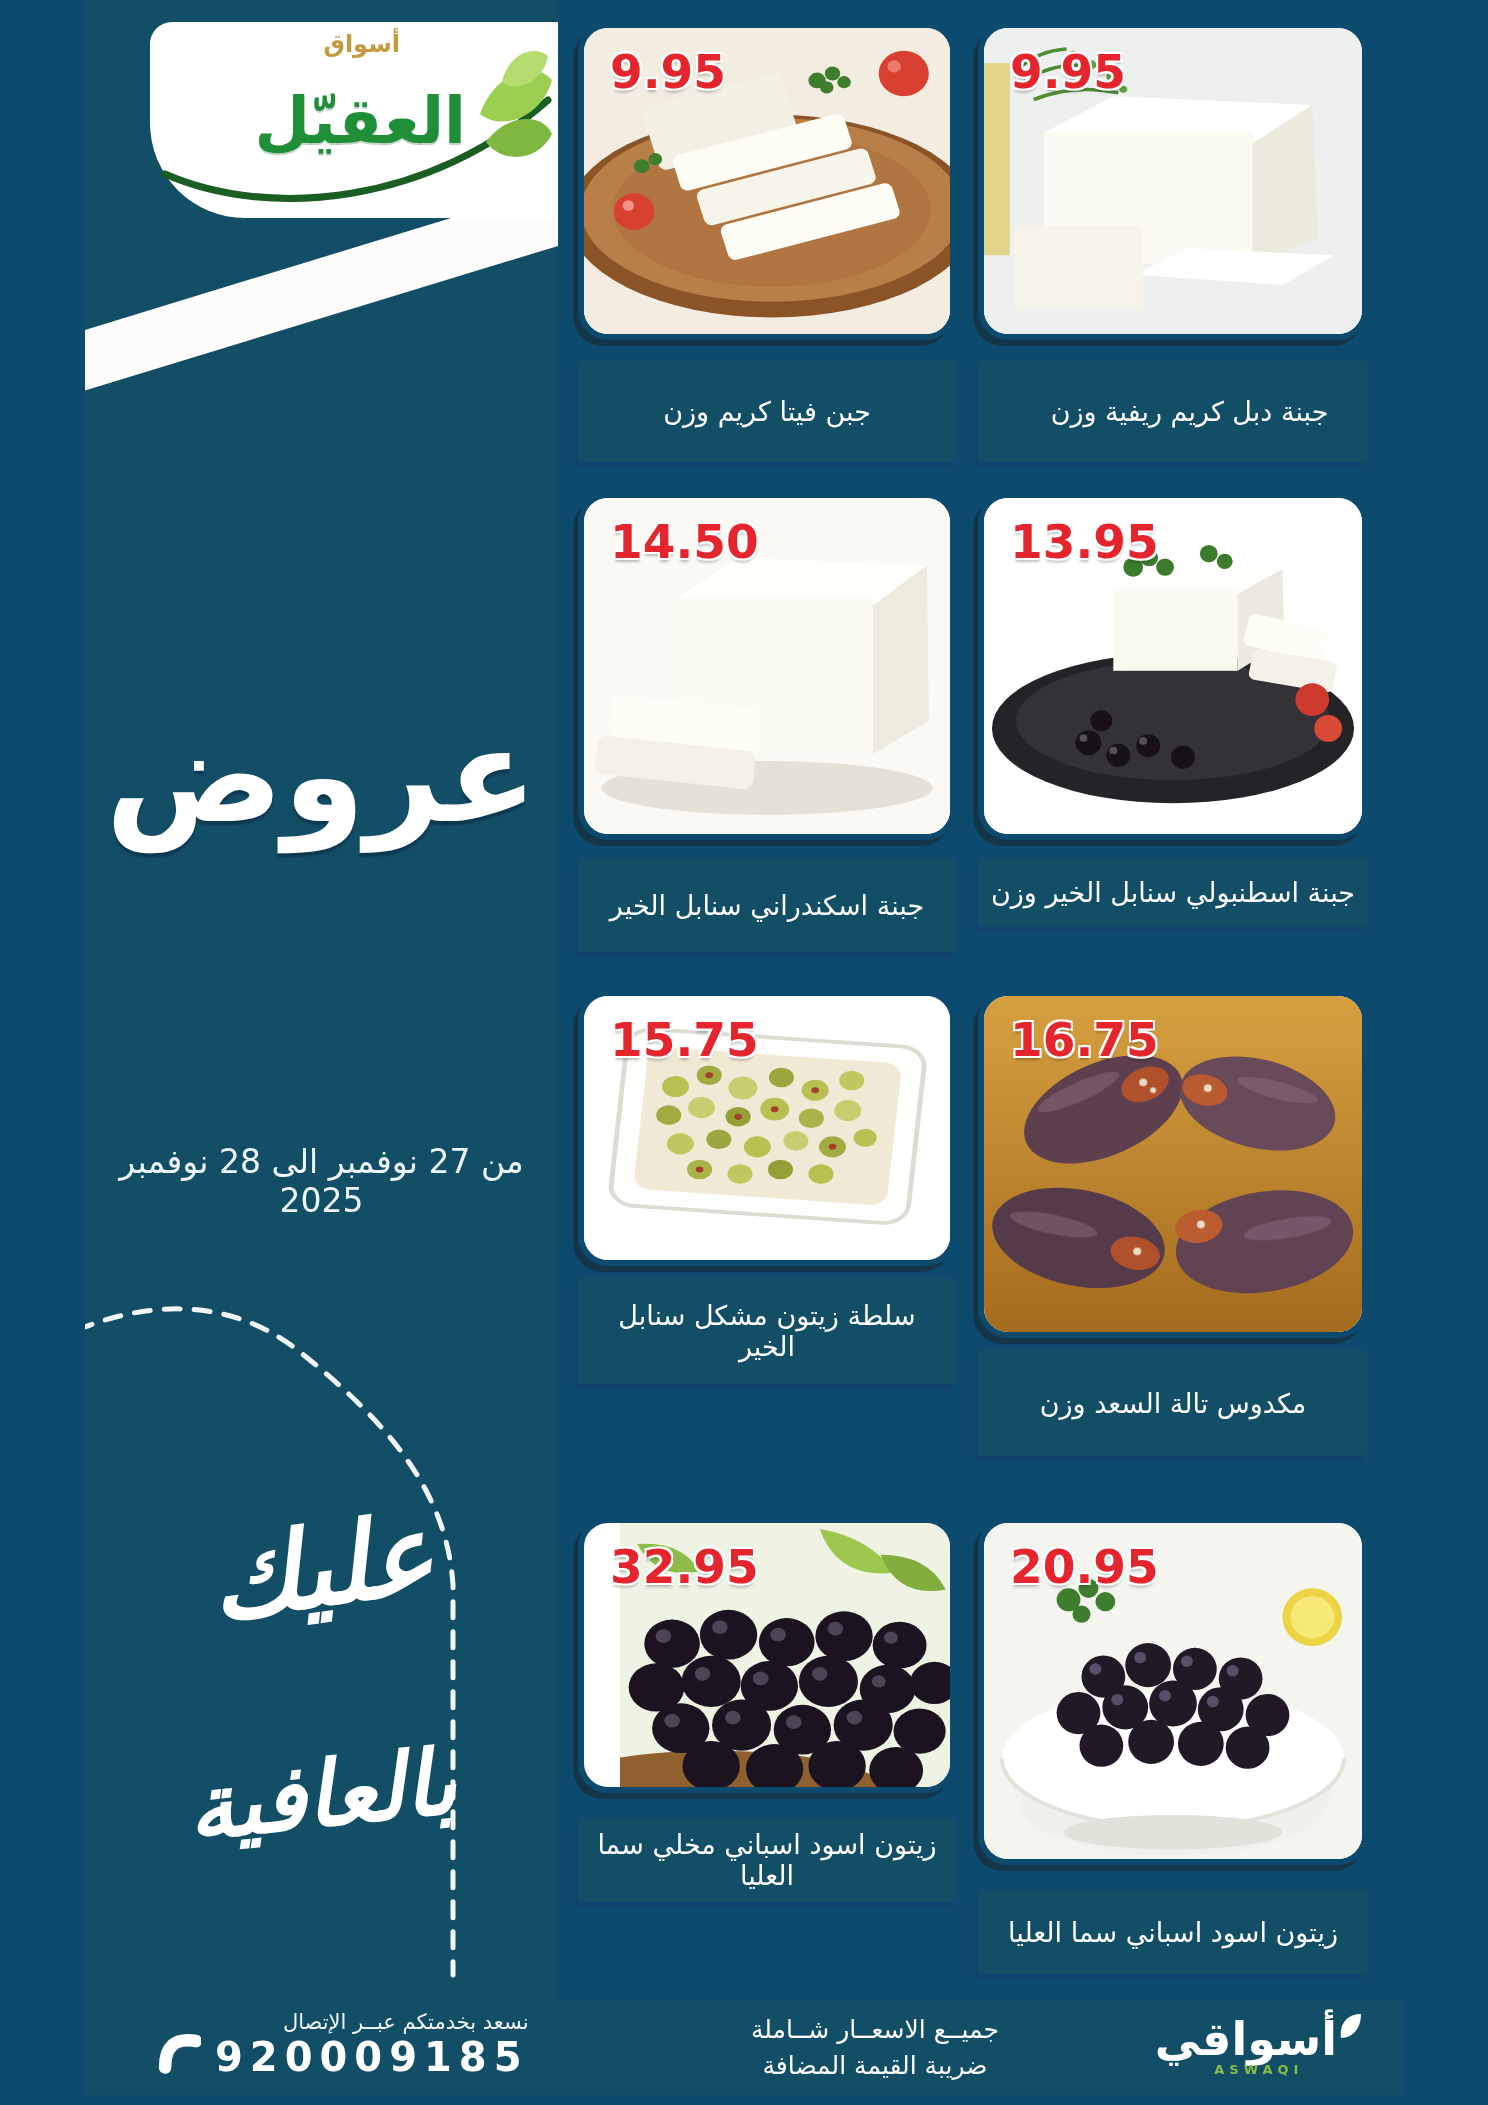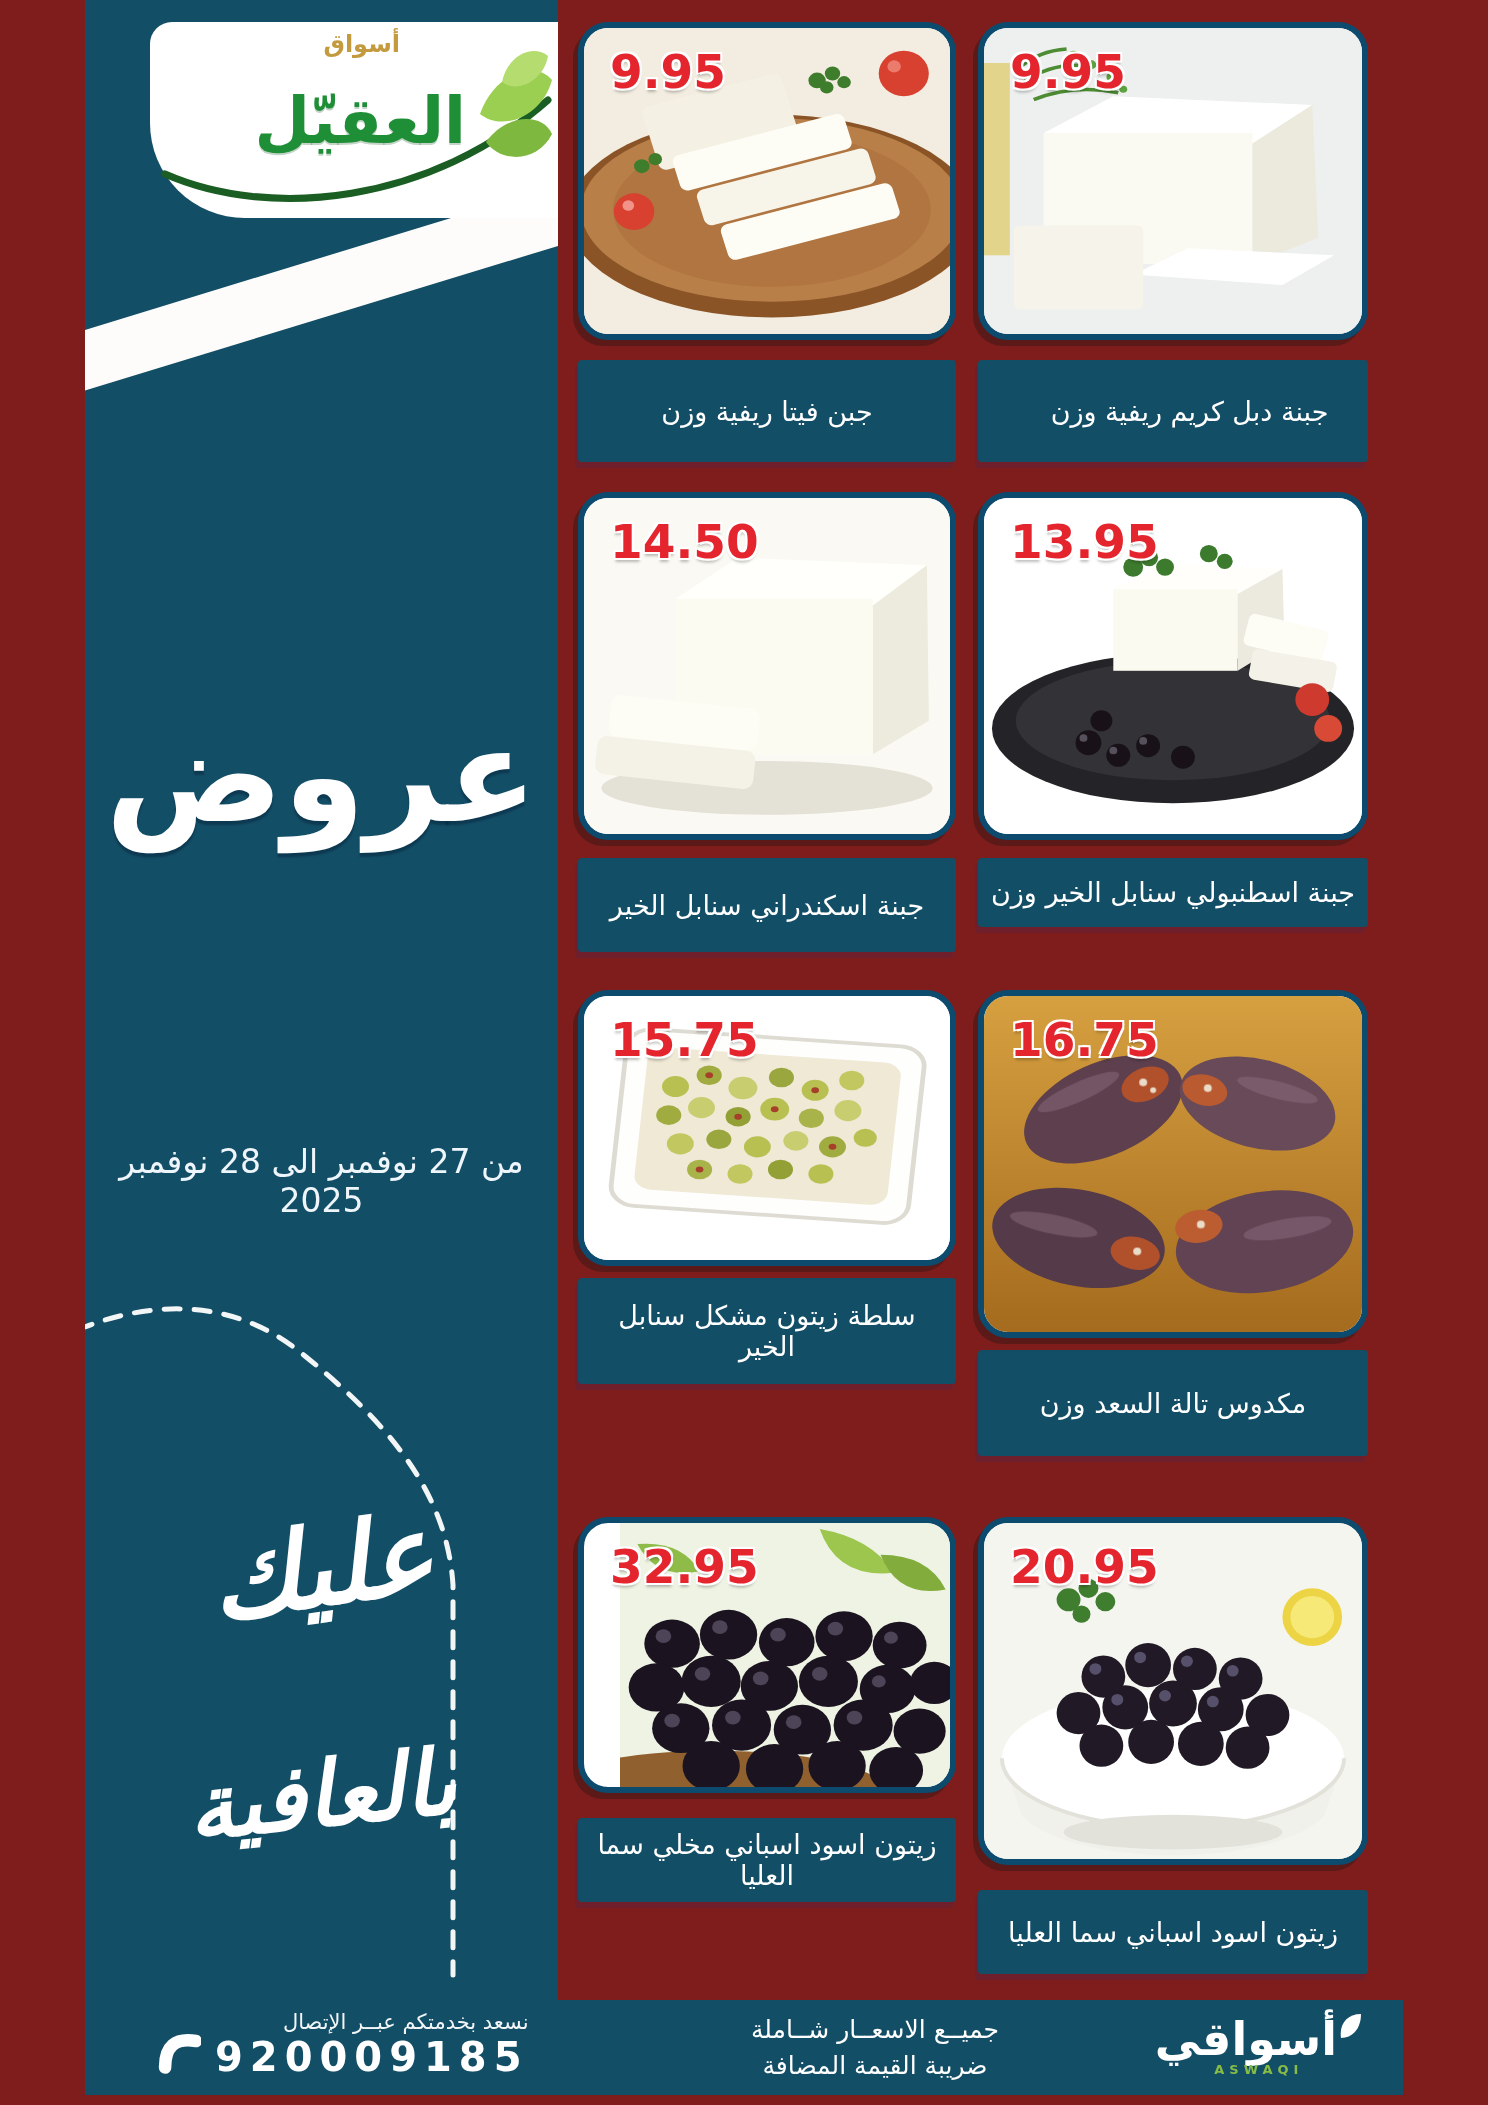--- a/index.html
+++ b/index.html
@@ -1,16 +1,16 @@
 <!DOCTYPE html>
 <html lang="ar"><head>
 <meta charset="utf-8">
 <style>
   html,body{margin:0;padding:0;background:#ffffff;}
-  .page{position:relative;width:1488px;height:2105px;background:#7f1d1d;overflow:hidden;
+  .page{position:relative;width:1488px;height:2105px;background:#0c4a6e;overflow:hidden;
         font-family:"DejaVu Sans", sans-serif;}
 
   
   .sidebar{position:absolute;left:85px;top:0;width:473px;height:2095px;background:#134e67;overflow:hidden;}
   .stripe{position:absolute;left:-114px;top:256px;width:720px;height:58px;background:#fdfcfa;transform:rotate(-17deg);}
   .logo-card{position:absolute;left:65px;top:22px;width:408px;height:196px;background:#ffffff;
              border-radius:22px 0 0 95px;}
   .brand-top{position:absolute;right:158px;top:8px;font-size:24px;font-weight:bold;color:#c49a3e;}
   .brand-name{position:absolute;right:92px;top:62px;font-size:64px;font-weight:bold;color:#1f8f37;
               text-shadow:0 2px 0 rgba(20,80,30,.25);}
@@ -103,21 +103,21 @@
             <circle cx="242" cy="60" r="9"></circle>
             <circle cx="258" cy="52" r="8"></circle>
             <circle cx="252" cy="68" r="7"></circle>
             <circle cx="270" cy="62" r="7"></circle>
             <circle cx="60" cy="158" r="8"></circle>
             <circle cx="74" cy="150" r="7"></circle>
           </g>
       </svg>
       <div class="price">9.95</div>
     </div>
-    <div class="plabel" style="height:102px;margin-top:20px;">جبن فيتا ريفية وزن</div>
+    <div class="plabel" style="height:102px;margin-top:20px;">جبن فيتا كريم وزن</div>
   </div>
 
   <div class="cell" style="left:978px;top:22px;width:390px;">
     <div class="pimg" style="height:318px;">
       <svg viewBox="0 0 380 350" preserveAspectRatio="none">
         <rect width="380" height="350" fill="#edf0ee"></rect>
         <rect x="0" y="40" width="26" height="220" fill="#ddc961" opacity=".7"></rect>
         <g stroke="#4d8c33" stroke-width="4" fill="none">
           <path d="M40 62 q30 -25 70 -18"></path>
             <path d="M50 82 q40 -18 85 -8"></path>

